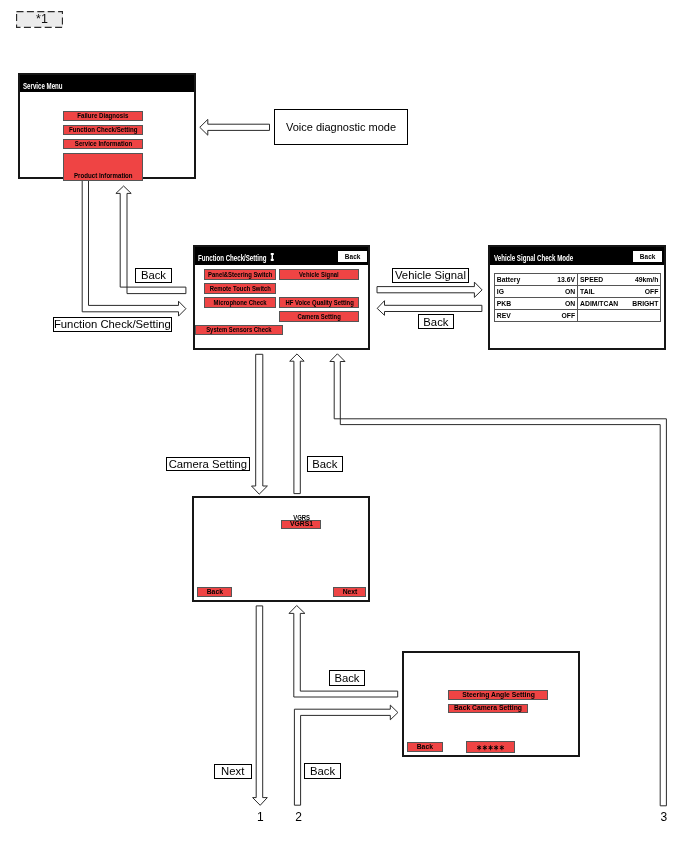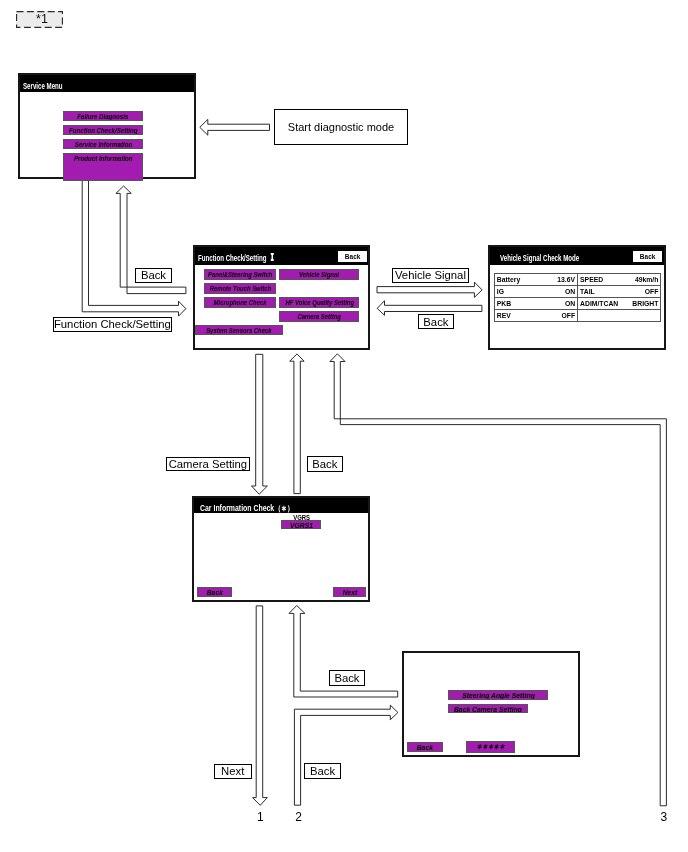--- a/index.html
+++ b/index.html
@@ -11,23 +11,23 @@
   .notebox{background:#ececec;display:flex;
            align-items:center;justify-content:center;font-size:12.5px;color:#111;}
   .notebox svg{position:absolute;left:0;top:0;}
 
   
   .panel{background:#fff;border:2px solid #161616;}
   .panel-hdr{background:#000;color:#fff;font-weight:bold;display:flex;
              align-items:center;}
   .panel-hdr>.tw{display:inline-block;transform:scaleX(0.75);transform-origin:left center;white-space:nowrap;}
   .panel-title{font-size:8.2px;letter-spacing:0px;white-space:nowrap;display:inline-block;}
-  .scr-btn{border:1px solid #555;background:#a21caf;display:flex;align-items:flex-start;
+  .scr-btn{border:1px solid #555;background:#ef4444;display:flex;align-items:flex-end;
            justify-content:center;font-size:7.4px;font-weight:bold;color:#000;
-           white-space:nowrap;overflow:hidden;font-style:italic;}
+           white-space:nowrap;overflow:hidden;}
   .scr-btn>span{display:inline-block;transform:scaleX(0.92);}
   .sm-btn>span{transform:scaleX(0.83);}
   .fcs-btn>span{transform:scaleX(0.80);}
   .hdr-btn{background:#fff;color:#000;font-weight:bold;
            font-size:7.2px;display:flex;align-items:center;justify-content:center;white-space:nowrap;}
   .hdr-btn>span{display:inline-block;transform:scaleX(0.9);}
 
   
   .panel-numeral{display:inline-block;position:relative;width:4.2px;height:7.4px;
                  margin-left:5.5px;vertical-align:middle;top:-0.2px;font-size:0;color:transparent;}
@@ -102,21 +102,21 @@
       </div>
     <div class="abs scr-btn sm-btn" style="left:43.2px;top:63.3px;width:80.5px;height:10.5px;">
       <span>Service Information</span>
       </div>
     <div class="abs scr-btn sm-btn" style="left:43.2px;top:77.3px;width:80.5px;height:28px;">
       <span>Product Information</span>
       </div>
   </div>
 
   <div class="abs flabel" style="left:274px;top:109px;width:134px;height:36px;font-size:11px;">
-    <span>Start diagnostic mode</span>
+    <span>Voice diagnostic mode</span>
   </div>
 
   <div class="abs flabel" style="left:135.1px;top:267.5px;width:36.7px;height:15.9px;">
     <span>Back</span>
     </div>
   <div class="abs flabel" style="left:53.1px;top:316.5px;width:118.5px;height:15px;">
     <span>Function Check/Setting</span>
     </div>
 
   <div class="abs panel" style="left:192.8px;top:245.4px;width:177.2px;height:104.6px;">
@@ -152,21 +152,21 @@
   </div>
 
   <div class="abs flabel" style="left:391.9px;top:267.9px;width:77.1px;height:14.8px;">
     <span>Vehicle Signal</span>
     </div>
   <div class="abs flabel" style="left:417.8px;top:314px;width:36.2px;height:15.4px;">
     <span>Back</span>
     </div>
 
   <div class="abs panel" style="left:488.3px;top:245.4px;width:177.8px;height:105.1px;">
-    <div class="panel-hdr" style="height:18px;padding-left:10px;">
+    <div class="panel-hdr" style="height:18px;padding-left:4px;">
       <span class="tw"><span class="panel-title">Vehicle Signal Check Mode</span></span>
     </div>
     <div class="abs hdr-btn" style="left:143px;top:4px;width:29px;height:11px;">
       <span>Back</span>
       </div>
     <table class="abs vtab" style="left:3.5px;top:25.5px;width:167.6px;height:48px;">
       <tbody>
           <tr>
         <td class="nm">Battery</td>
         <td class="vl">13.6V</td>
@@ -196,23 +196,20 @@
   </div>
 
   <div class="abs flabel" style="left:166.1px;top:457.1px;width:83.6px;height:14.2px;">
     <span>Camera Setting</span>
     </div>
   <div class="abs flabel" style="left:306.5px;top:456px;width:36.5px;height:15.8px;">
     <span>Back</span>
     </div>
 
   <div class="abs panel" style="left:192.3px;top:496.3px;width:178.2px;height:105.6px;">
-    <div class="panel-hdr" style="height:15.1px;padding-left:5.3px;">
-      <span class="tw" style="transform:scaleX(0.845)"><span class="panel-title">Car Information Check（∗）</span></span>
-    </div>
     <div class="abs lbl-plain" style="left:87.2px;top:15.4px;width:39.7px;text-align:center;">
       <span>VGRS</span></div>
     <div class="abs scr-btn" style="left:87.2px;top:22.1px;width:39.7px;height:8.4px;">
       <span>VGRS1</span>
       </div>
     <div class="abs scr-btn" style="left:3px;top:89.2px;width:34.5px;height:10px;">
       <span>Back</span>
       </div>
     <div class="abs scr-btn" style="left:138.9px;top:89.2px;width:32.7px;height:10px;">
       <span>Next</span>

